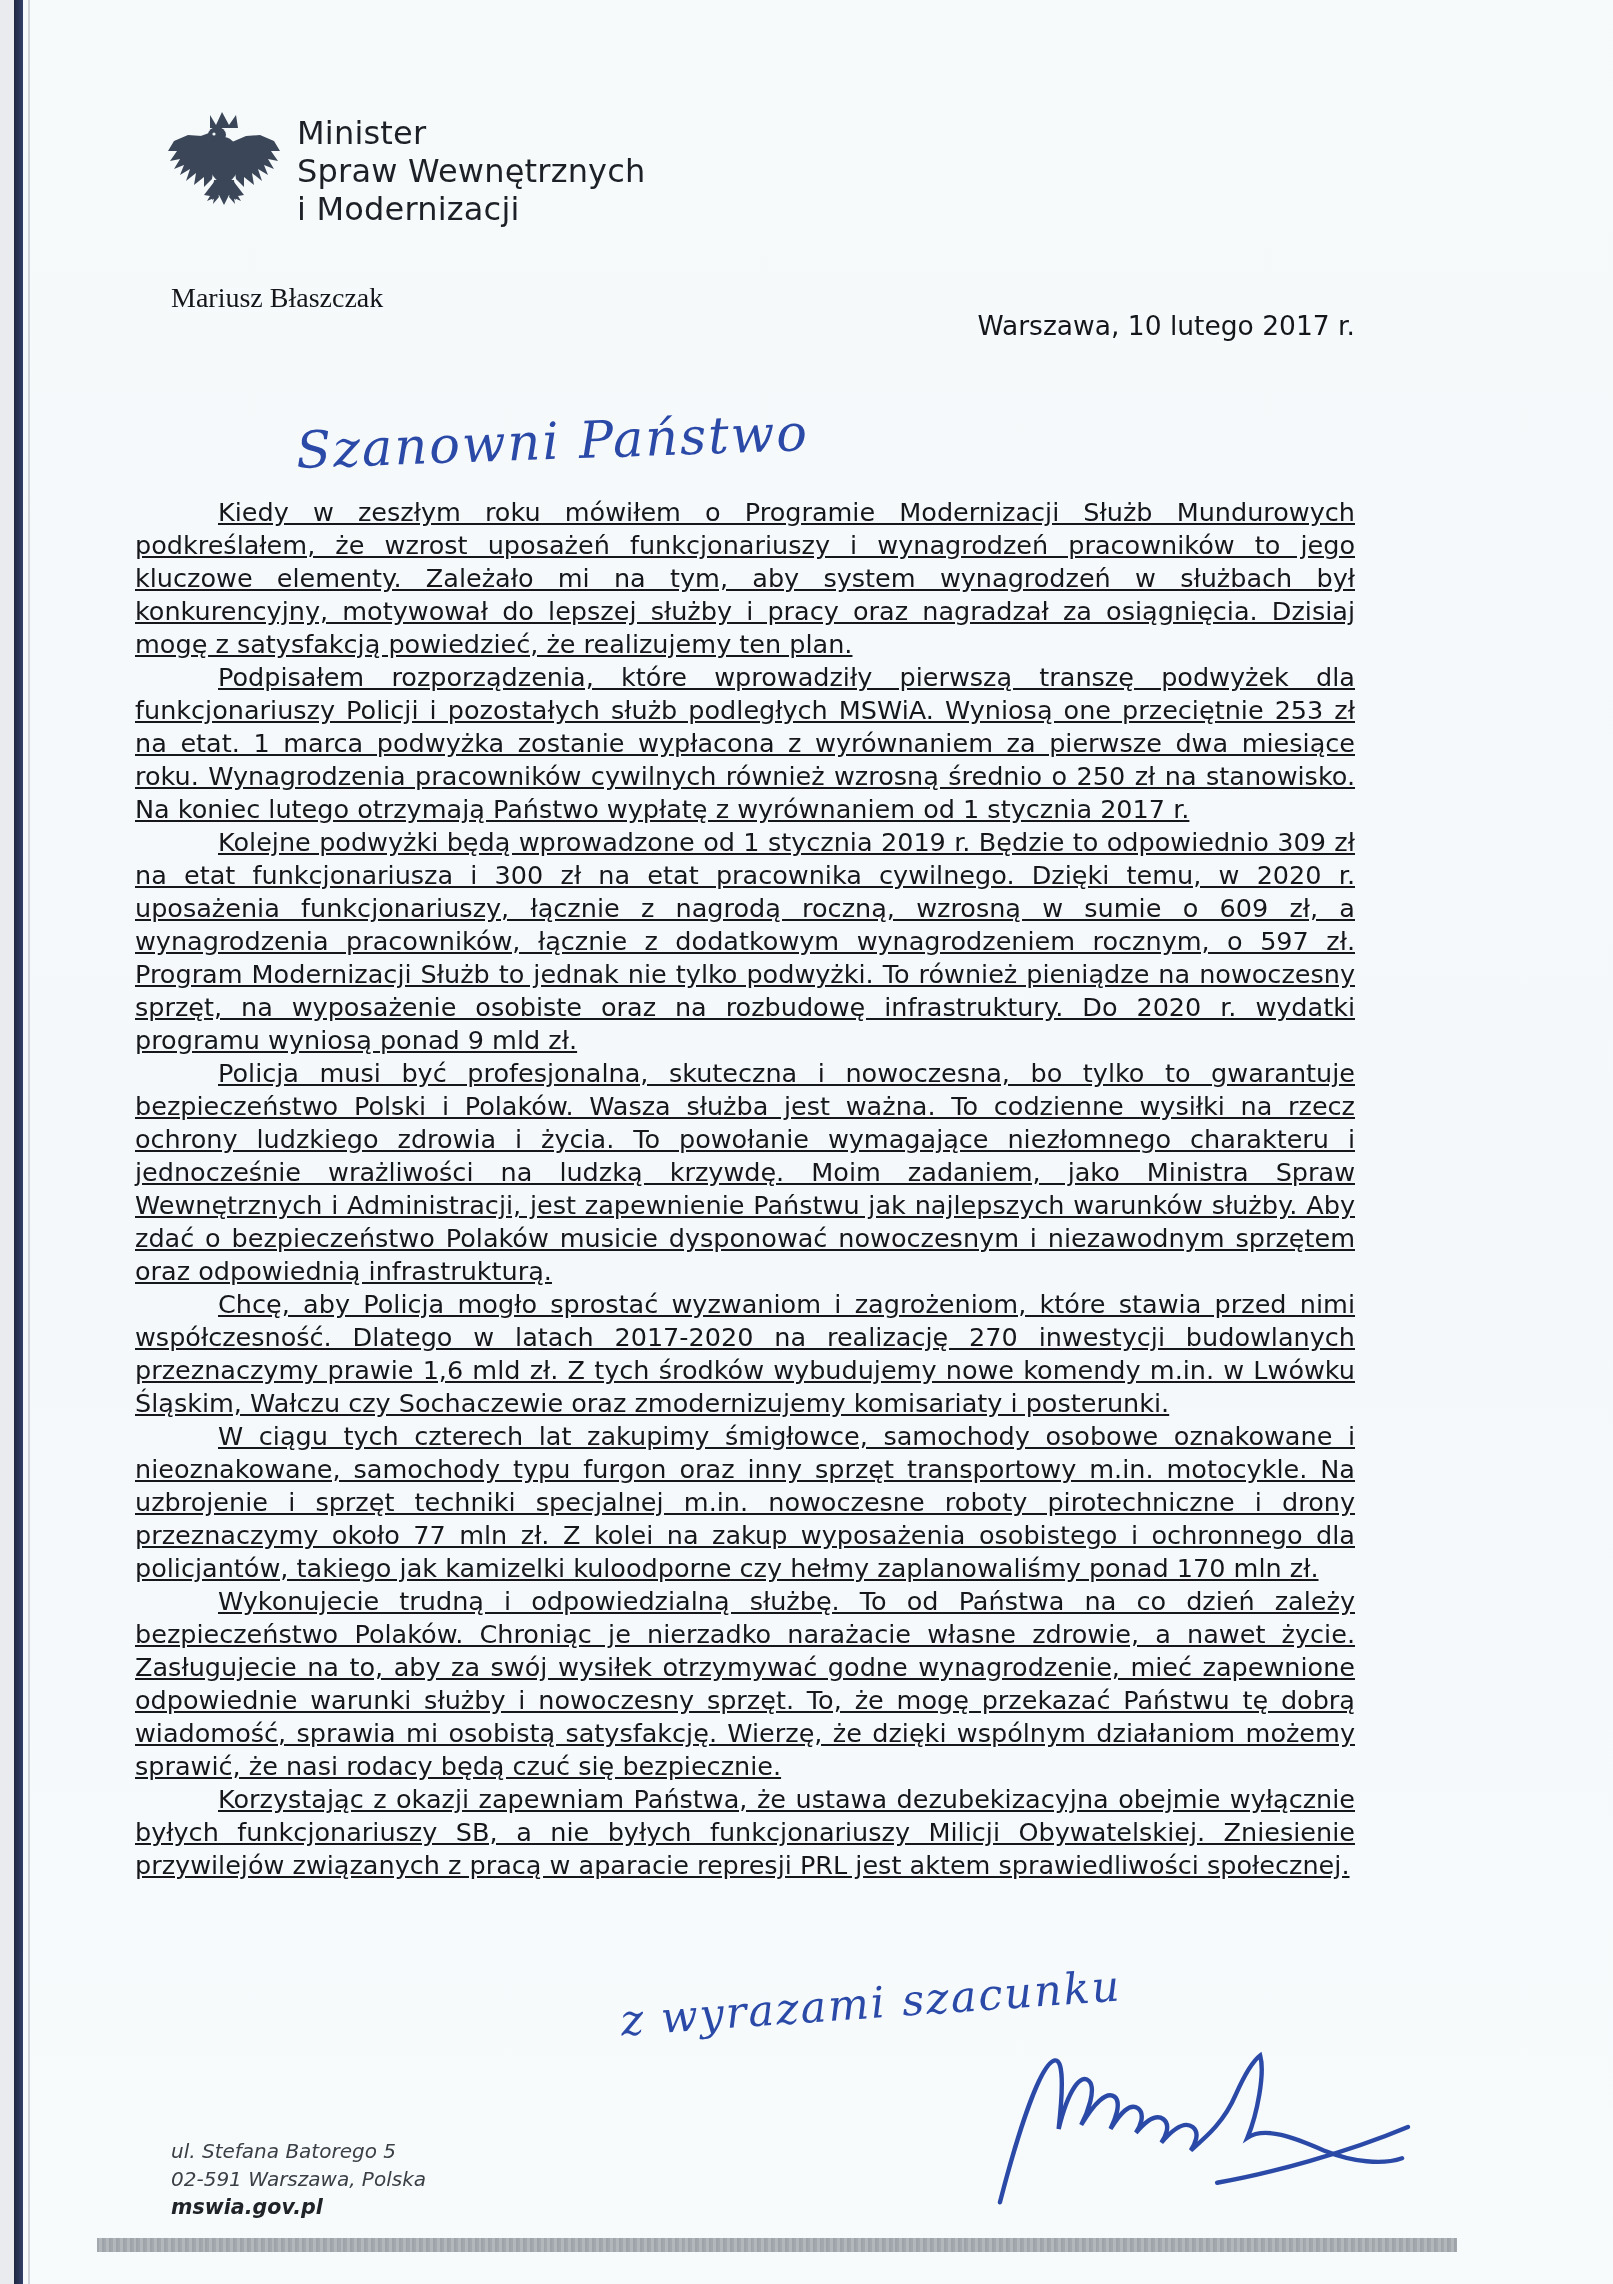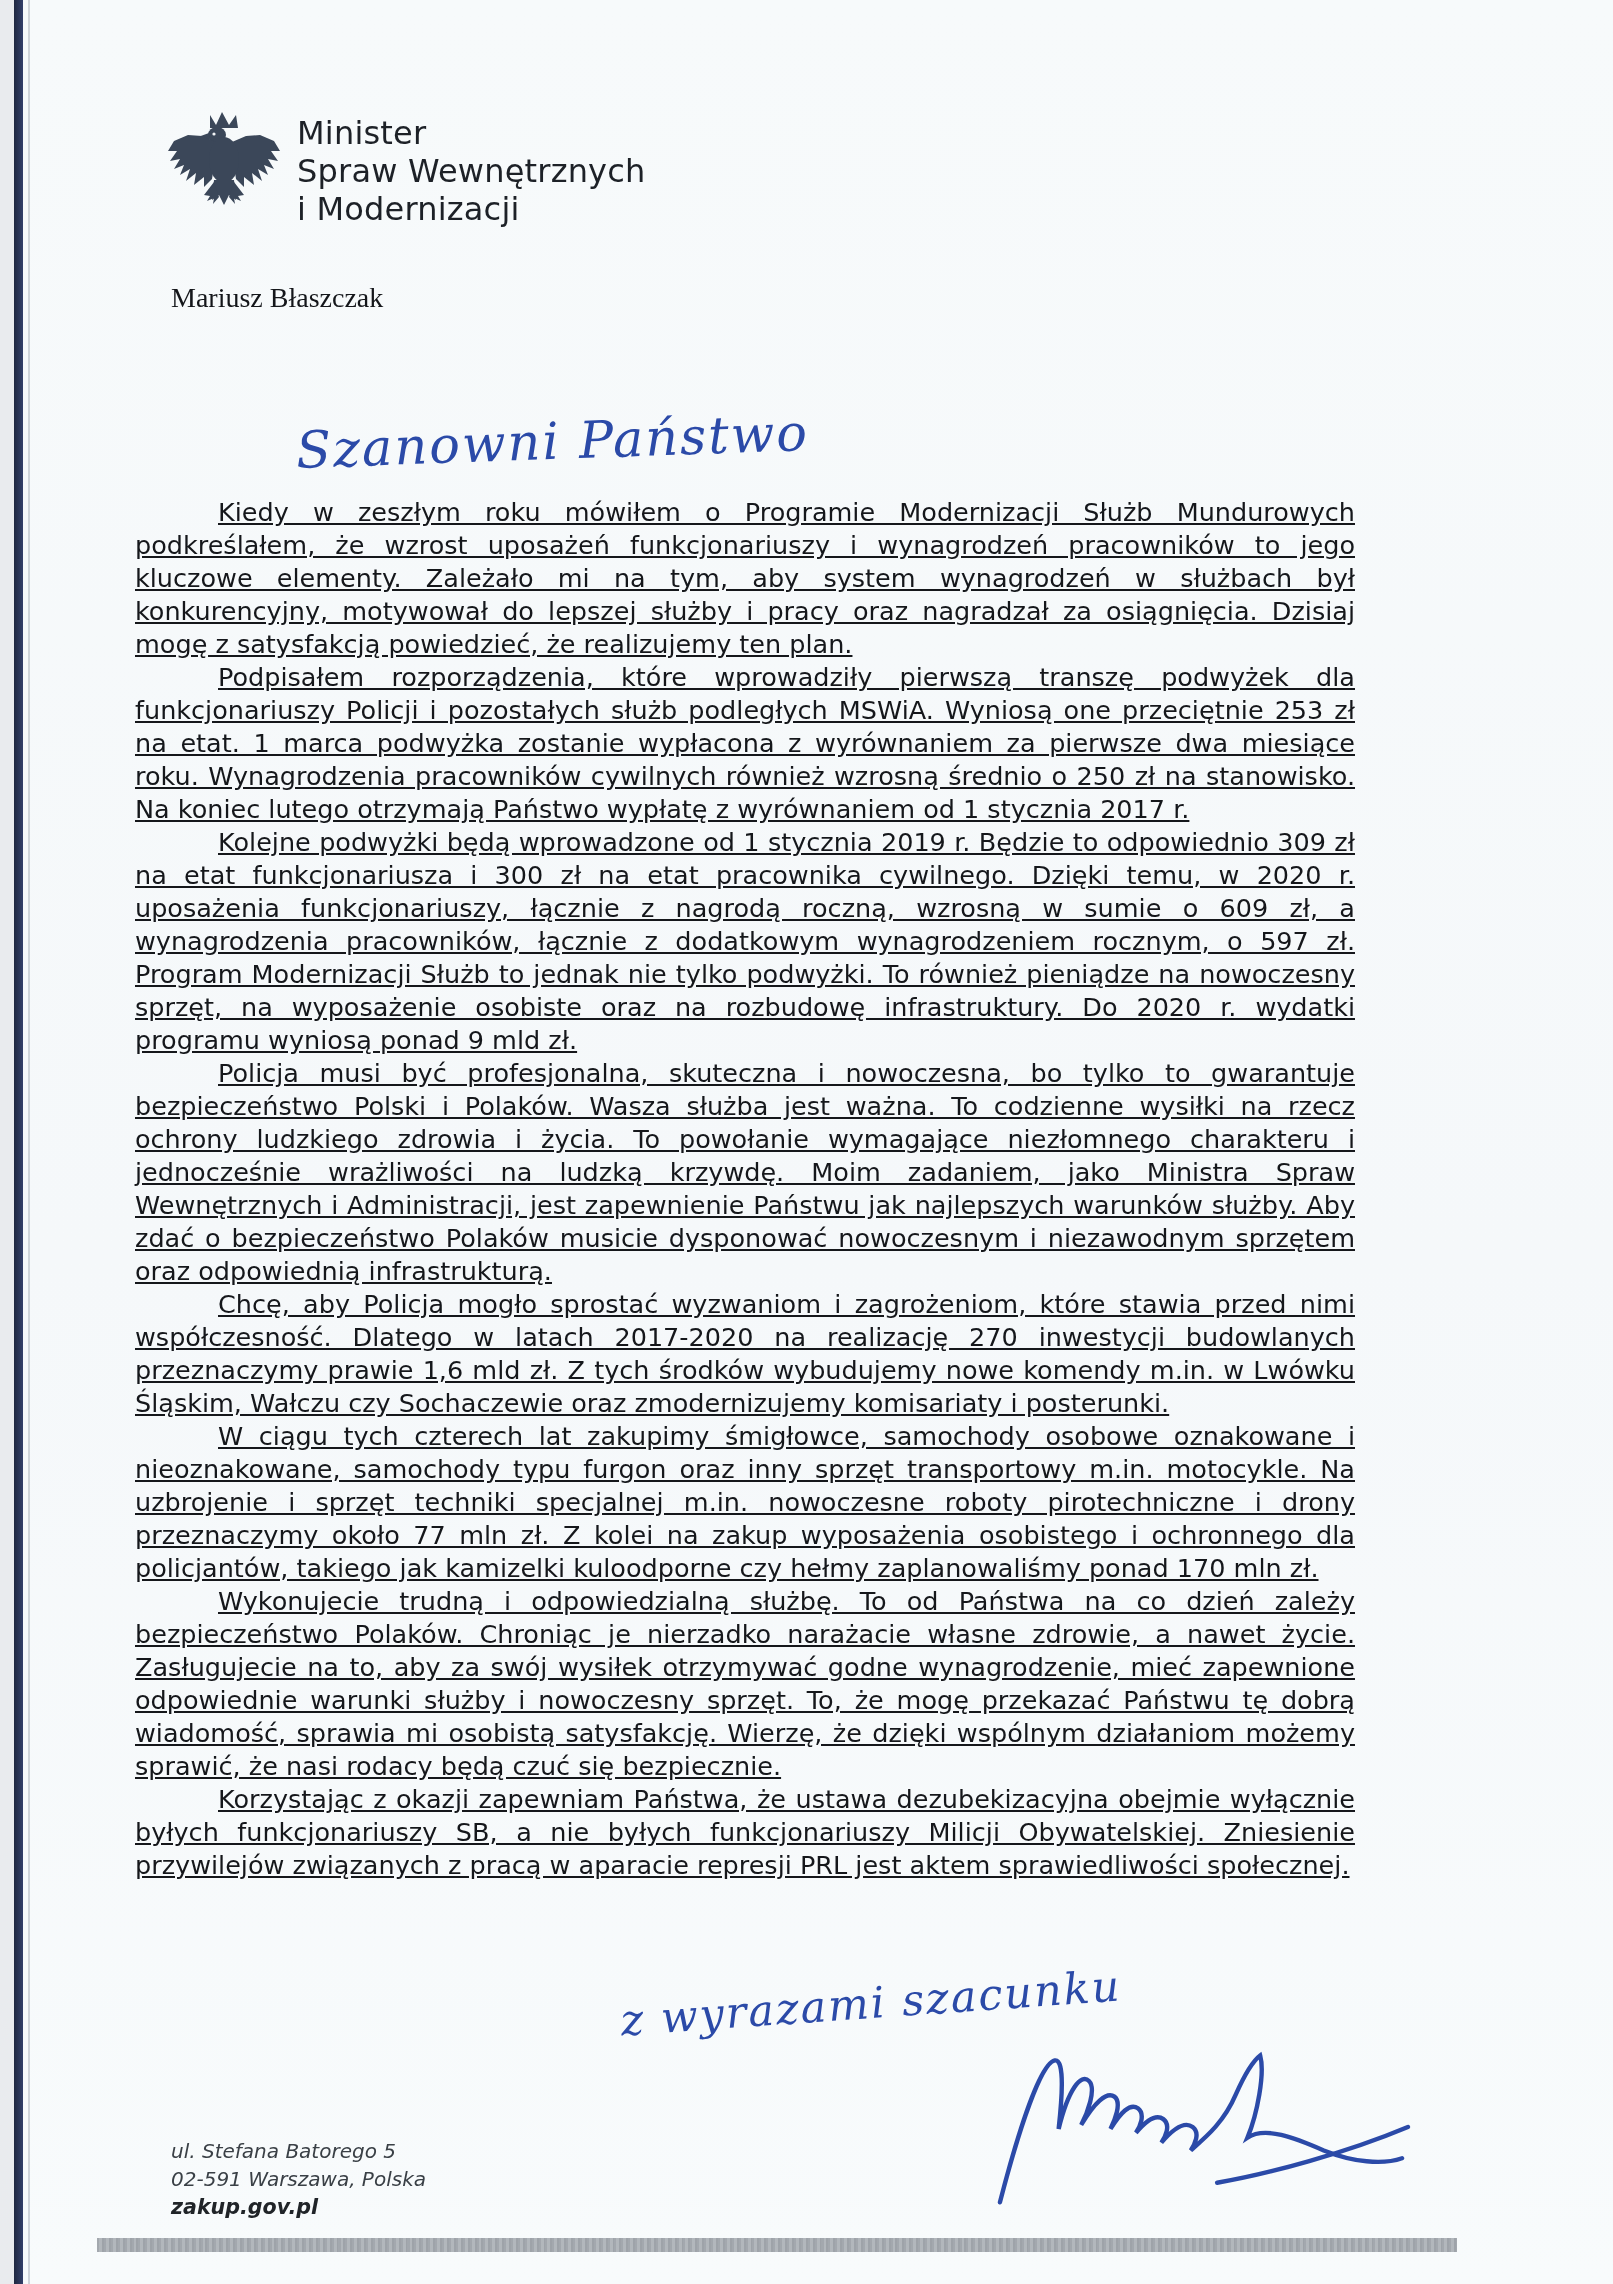--- a/index.html
+++ b/index.html
@@ -62,20 +62,21 @@
       <circle cx="50" cy="26" r="1.6" fill="#f2f5f7"></circle>
     </g>
   </svg>
   <div class="ministry">
     <div>Minister</div>
     <div>Spraw Wewnętrznych</div>
     <div>i Modernizacji</div>
   </div>
   <div class="minister-name">Mariusz Błaszczak</div>
 
+  <div class="date-row">Warszawa, 10 lutego 2017 r.</div>
 
   <div class="hand salutation">Szanowni Państwo</div>
 
   <div class="letter-body">
     <p>Kiedy w zeszłym roku mówiłem o Programie Modernizacji Służb Mundurowych podkreślałem, że wzrost uposażeń funkcjonariuszy i wynagrodzeń pracowników to jego kluczowe elementy. Zależało mi na tym, aby system wynagrodzeń w służbach był konkurencyjny, motywował do lepszej służby i pracy oraz nagradzał za osiągnięcia. Dzisiaj mogę z satysfakcją powiedzieć, że realizujemy ten plan.</p>
     <p>Podpisałem rozporządzenia, które wprowadziły pierwszą transzę podwyżek dla funkcjonariuszy Policji i pozostałych służb podległych MSWiA. Wyniosą one przeciętnie 253 zł na etat. 1 marca podwyżka zostanie wypłacona z wyrównaniem za pierwsze dwa miesiące roku. Wynagrodzenia pracowników cywilnych również wzrosną średnio o 250 zł na stanowisko. Na koniec lutego otrzymają Państwo wypłatę z wyrównaniem od 1 stycznia 2017 r.</p>
     <p>Kolejne podwyżki będą wprowadzone od 1 stycznia 2019 r. Będzie to odpowiednio 309 zł na etat funkcjonariusza i 300 zł na etat pracownika cywilnego. Dzięki temu, w 2020 r. uposażenia funkcjonariuszy, łącznie z nagrodą roczną, wzrosną w sumie o 609 zł, a wynagrodzenia pracowników, łącznie z dodatkowym wynagrodzeniem rocznym, o 597 zł. Program Modernizacji Służb to jednak nie tylko podwyżki. To również pieniądze na nowoczesny sprzęt, na wyposażenie osobiste oraz na rozbudowę infrastruktury. Do 2020 r. wydatki programu wyniosą ponad 9 mld zł.</p>
     <p>Policja musi być profesjonalna, skuteczna i nowoczesna, bo tylko to gwarantuje bezpieczeństwo Polski i Polaków. Wasza służba jest ważna. To codzienne wysiłki na rzecz ochrony ludzkiego zdrowia i życia. To powołanie wymagające niezłomnego charakteru i jednocześnie wrażliwości na ludzką krzywdę. Moim zadaniem, jako Ministra Spraw Wewnętrznych i Administracji, jest zapewnienie Państwu jak najlepszych warunków służby. Aby zdać o bezpieczeństwo Polaków musicie dysponować nowoczesnym i niezawodnym sprzętem oraz odpowiednią infrastrukturą.</p>
     <p>Chcę, aby Policja mogło sprostać wyzwaniom i zagrożeniom, które stawia przed nimi współczesność. Dlatego w latach 2017-2020 na realizację 270 inwestycji budowlanych przeznaczymy prawie 1,6 mld zł. Z tych środków wybudujemy nowe komendy m.in. w Lwówku Śląskim, Wałczu czy Sochaczewie oraz zmodernizujemy komisariaty i posterunki.</p>
     <p>W ciągu tych czterech lat zakupimy śmigłowce, samochody osobowe oznakowane i nieoznakowane, samochody typu furgon oraz inny sprzęt transportowy m.in. motocykle. Na uzbrojenie i sprzęt techniki specjalnej m.in. nowoczesne roboty pirotechniczne i drony przeznaczymy około 77 mln zł. Z kolei na zakup wyposażenia osobistego i ochronnego dla policjantów, takiego jak kamizelki kuloodporne czy hełmy zaplanowaliśmy ponad 170 mln zł.</p>
@@ -88,18 +89,18 @@
   <svg class="signature" viewBox="0 0 470 185" aria-hidden="true">
     <g fill="none" stroke="#2b4aa8" stroke-width="4.5" stroke-linecap="round">
       <path d="M30 172 C 50 95, 72 30, 86 27 C 97 25, 93 70, 90 97 C 100 56, 113 40, 121 48 C 129 56, 119 82, 113 93 C 126 71, 139 58, 147 64 C 155 70, 147 89, 143 97 C 153 81, 163 70, 171 76 C 179 82, 173 95, 169 101 C 179 89, 189 81, 197 87 C 205 93, 199 105, 195 111 C 207 97, 219 89, 227 95 C 235 101, 229 113, 225 119 C 241 105, 259 90, 271 62 C 279 44, 288 28, 296 22 C 301 40, 293 82, 283 106 C 301 94, 331 106, 361 119 C 391 131, 421 134, 441 127"></path>
       <path d="M252 152 C 305 143, 385 121, 447 95"></path>
     </g>
   </svg>
 
   <div class="footer">
     <div>ul. Stefana Batorego 5</div>
     <div>02-591 Warszawa, Polska</div>
-    <div class="site">zakup.gov.pl</div>
+    <div class="site">mswia.gov.pl</div>
   </div>
 
   <div class="bottom-bar"></div>
 </div>
 
 
 </body></html>

